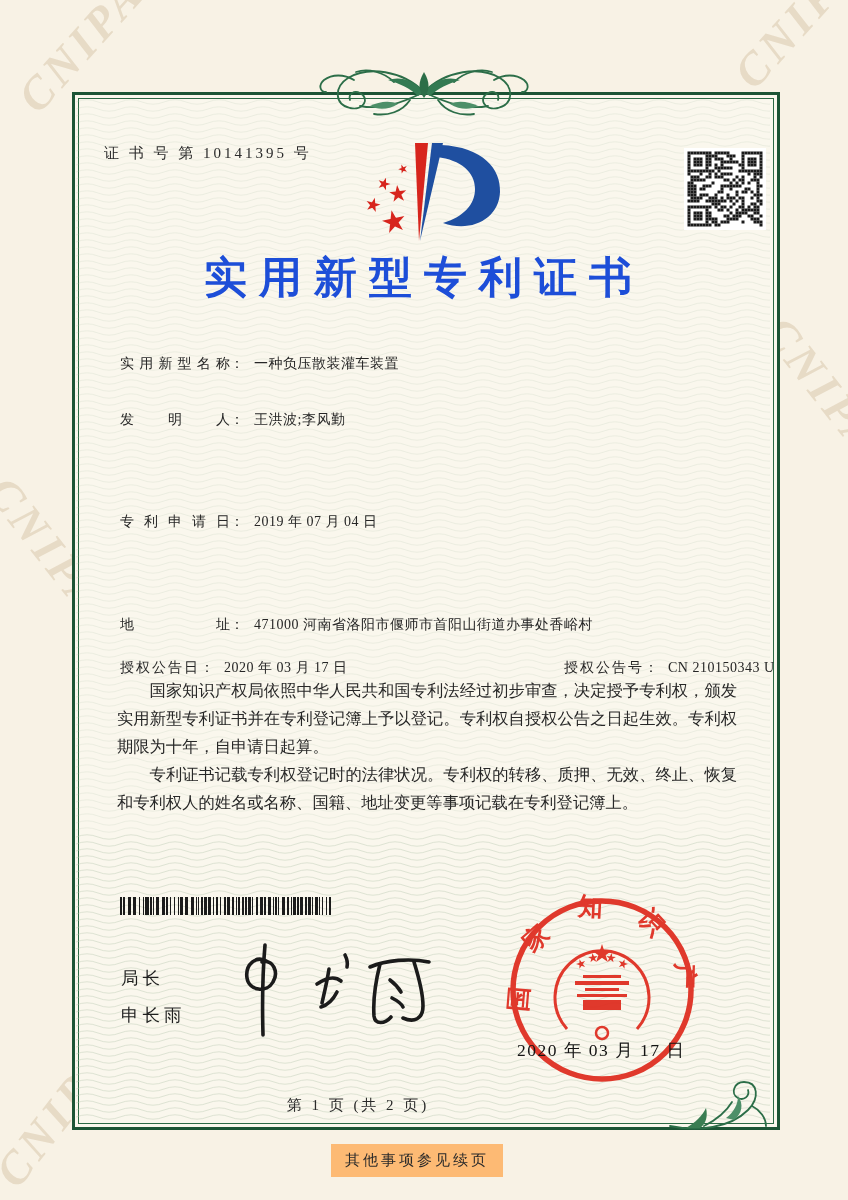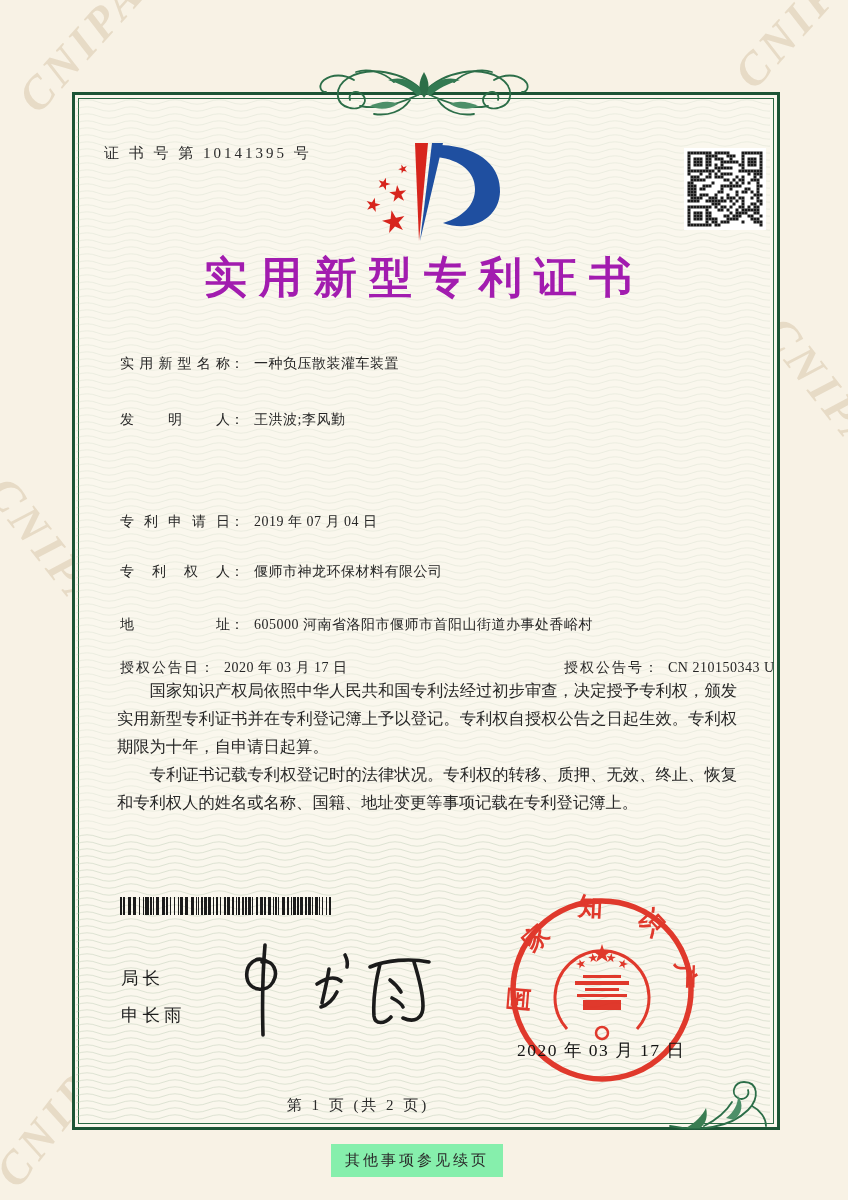--- a/index.html
+++ b/index.html
@@ -32,21 +32,21 @@
 
   .cert-number{
     position:absolute;left:104px;top:144px;font-size:15px;letter-spacing:3px;
     color:#2a2a2a;white-space:nowrap;
   }
   .logo{position:absolute;left:341px;top:137px;}
   .qr{position:absolute;left:684px;top:148px;}
 
   .title{
     position:absolute;left:0;top:249px;width:848px;text-align:center;
-    font-size:43px;font-weight:600;letter-spacing:12px;color:#a21caf;
+    font-size:43px;font-weight:600;letter-spacing:12px;color:#1d4ed8;
     white-space:nowrap;
   }
 
   .row{position:absolute;left:120px;font-size:14px;color:#262626;white-space:nowrap;}
   .flabel{
     display:inline-block;width:110px;text-align:justify;text-align-last:justify;
     -moz-text-align-last:justify;vertical-align:top;
   }
   .colon{margin-right:10px;}
   .fvalue{letter-spacing:0.5px;}
@@ -70,21 +70,21 @@
     position:absolute;left:517px;top:1038px;font-size:17.5px;letter-spacing:1.5px;
     color:#141414;white-space:nowrap;
   }
 
   .page-num{
     position:absolute;left:0;top:1096px;width:716px;text-align:center;
     font-size:15px;letter-spacing:3px;color:#2a2a2a;
   }
   .continuation{
     position:absolute;left:331px;top:1144px;padding:7px 14px;
-    background:#86efac;font-size:15px;letter-spacing:3px;color:#2a2a2a;
+    background:#fdba74;font-size:15px;letter-spacing:3px;color:#2a2a2a;
     white-space:nowrap;
   }
 </style>
 </head>
 <body>
 
 <div class="page">
 
   <div class="wm" style="left:0px;top:18px;transform:rotate(-48deg);">CNIPA</div>
   <div class="wm" style="left:716px;top:-6px;transform:rotate(-48deg);">CNIPA</div>
@@ -623,25 +623,22 @@
 
   <div class="row" style="top:355px;">
     <span class="flabel">实用新型名称</span><span class="colon">：</span><span class="fvalue">一种负压散装灌车装置</span>
   </div>
   <div class="row" style="top:411px;">
     <span class="flabel">发明人</span><span class="colon">：</span><span class="fvalue">王洪波;李风勤</span>
   </div>
   <div class="row" style="top:513px;">
     <span class="flabel">专利申请日</span><span class="colon">：</span><span class="fvalue">2019 年 07 月 04 日</span>
   </div>
-  <div class="row" style="top:563px;">
-    <span class="flabel">专利权人</span><span class="colon">：</span><span class="fvalue">偃师市神龙环保材料有限公司</span>
-  </div>
   <div class="row" style="top:616px;">
-    <span class="flabel">地址</span><span class="colon">：</span><span class="fvalue">605000 河南省洛阳市偃师市首阳山街道办事处香峪村</span>
+    <span class="flabel">地址</span><span class="colon">：</span><span class="fvalue">471000 河南省洛阳市偃师市首阳山街道办事处香峪村</span>
   </div>
 
   <div class="row" style="top:659px;width:628px;font-family:Liberation Serif, serif;">
     <span>
       <span class="grant-label">授权公告日</span><span class="colon">：</span><span class="fvalue">2020 年 03 月 17 日</span>
     </span>
     <span class="grant-right">
       <span class="grant-label">授权公告号</span><span class="colon">：</span><span class="fvalue">CN 210150343 U</span>
     </span>
   </div>

